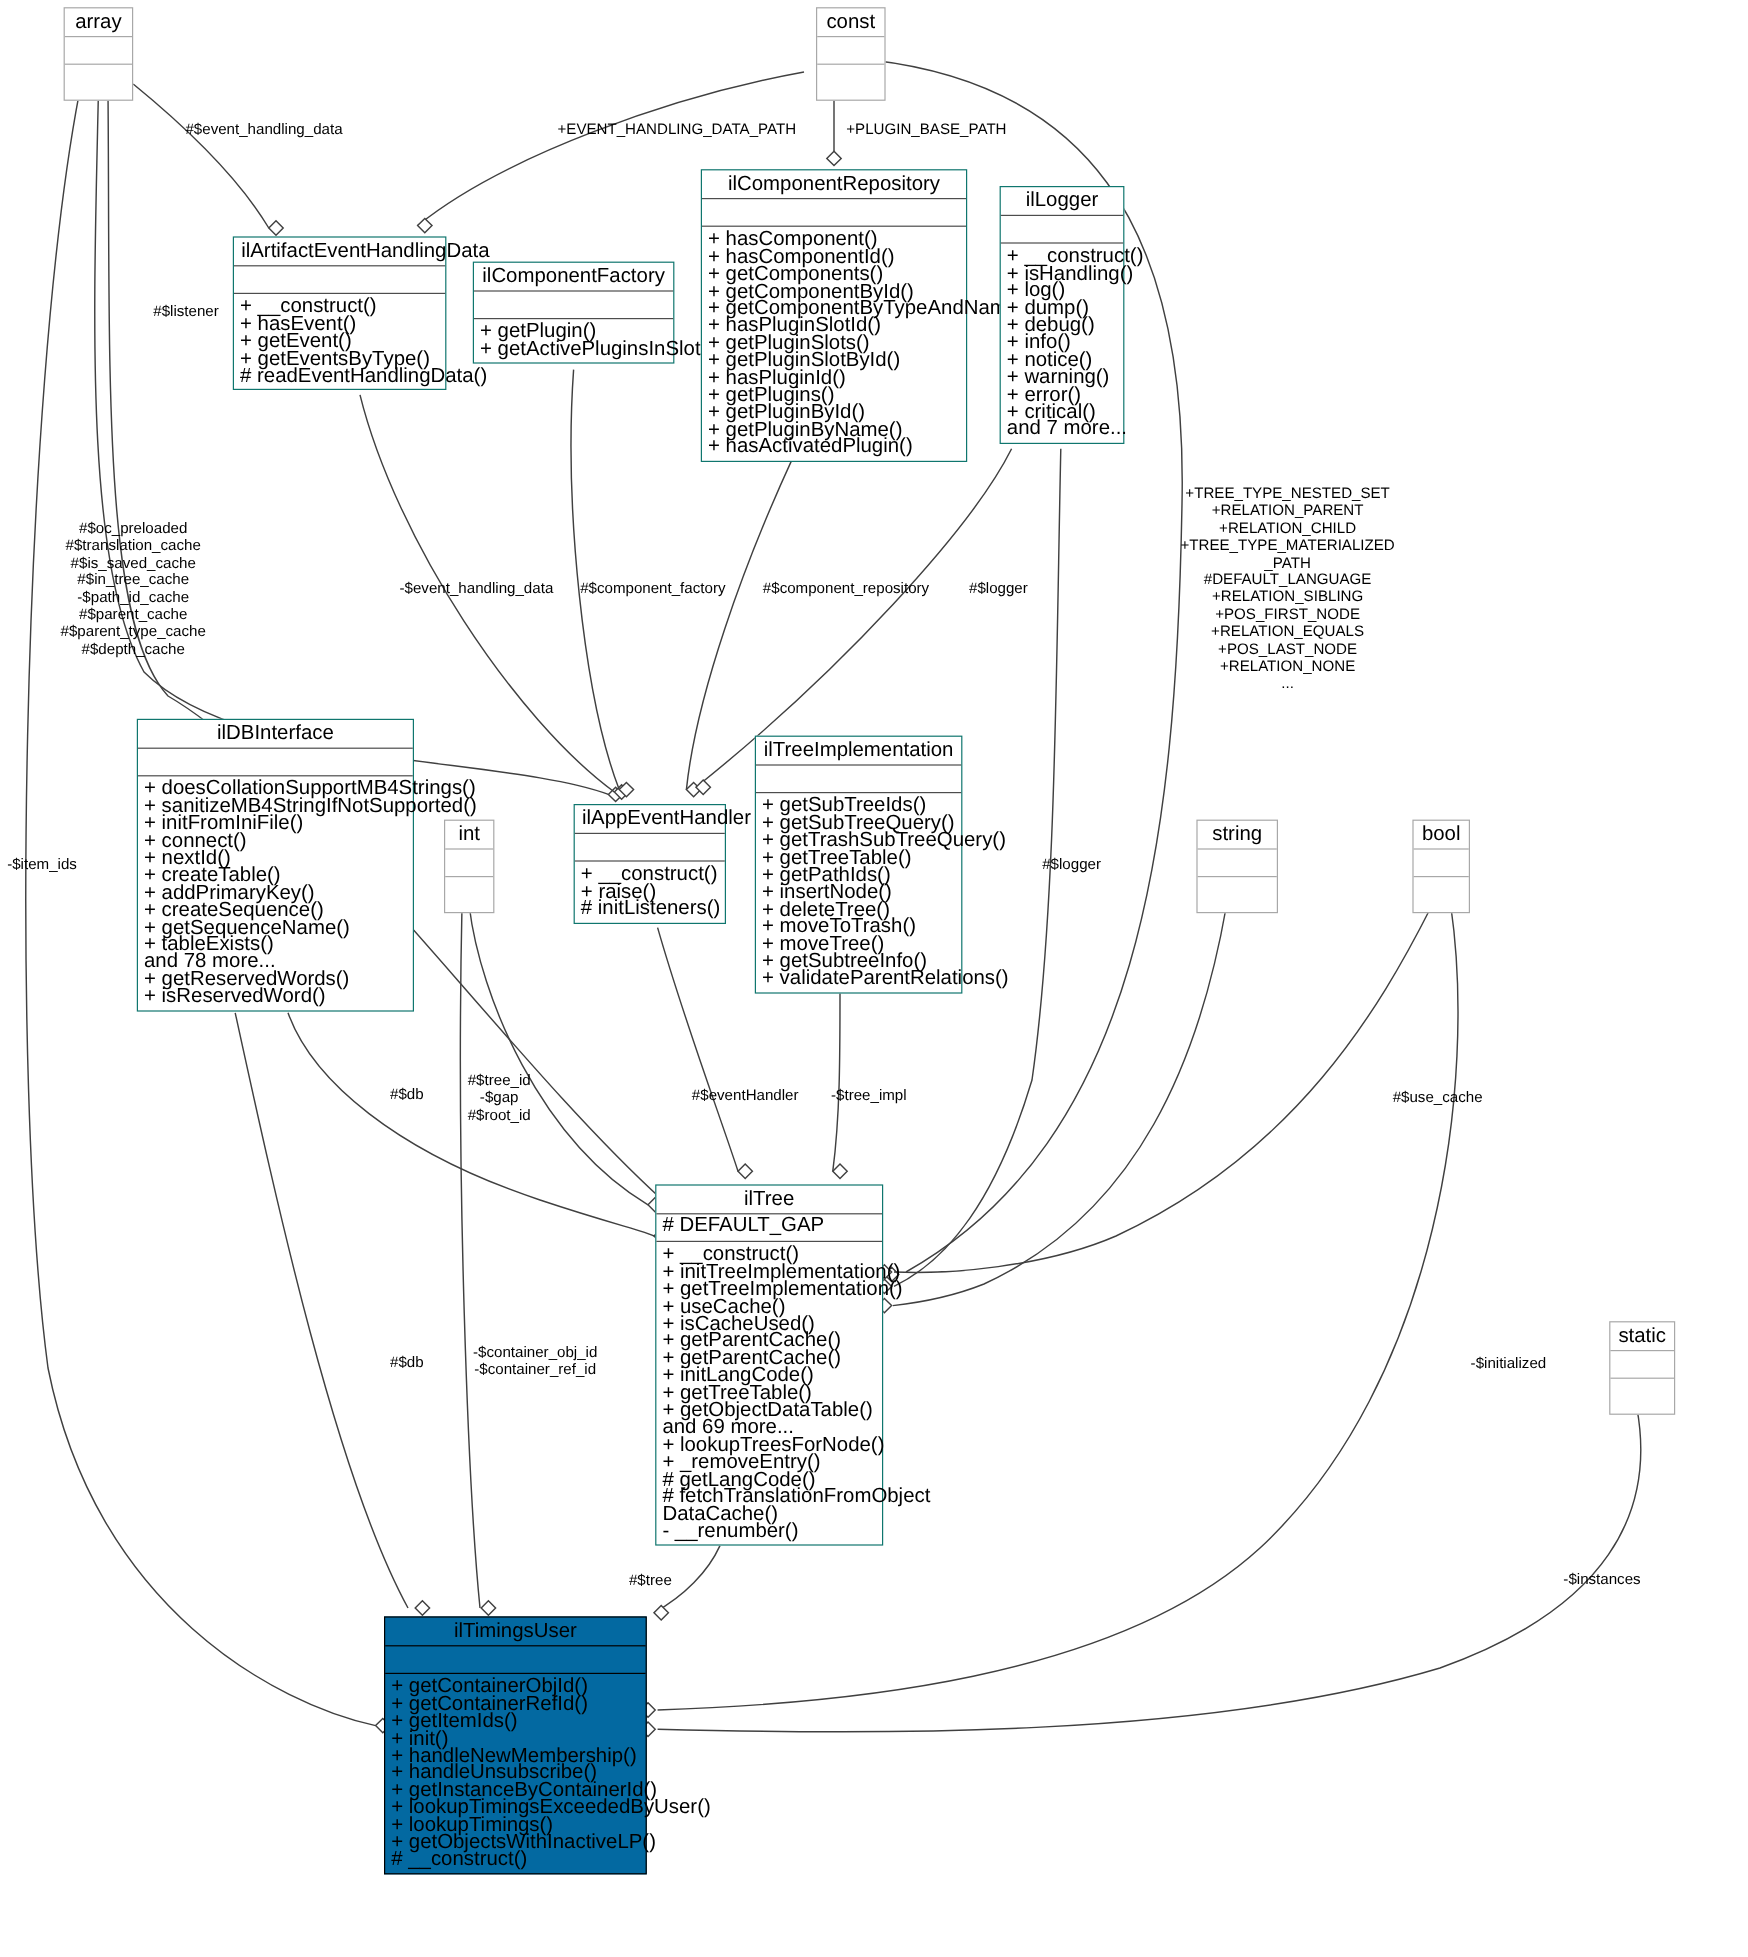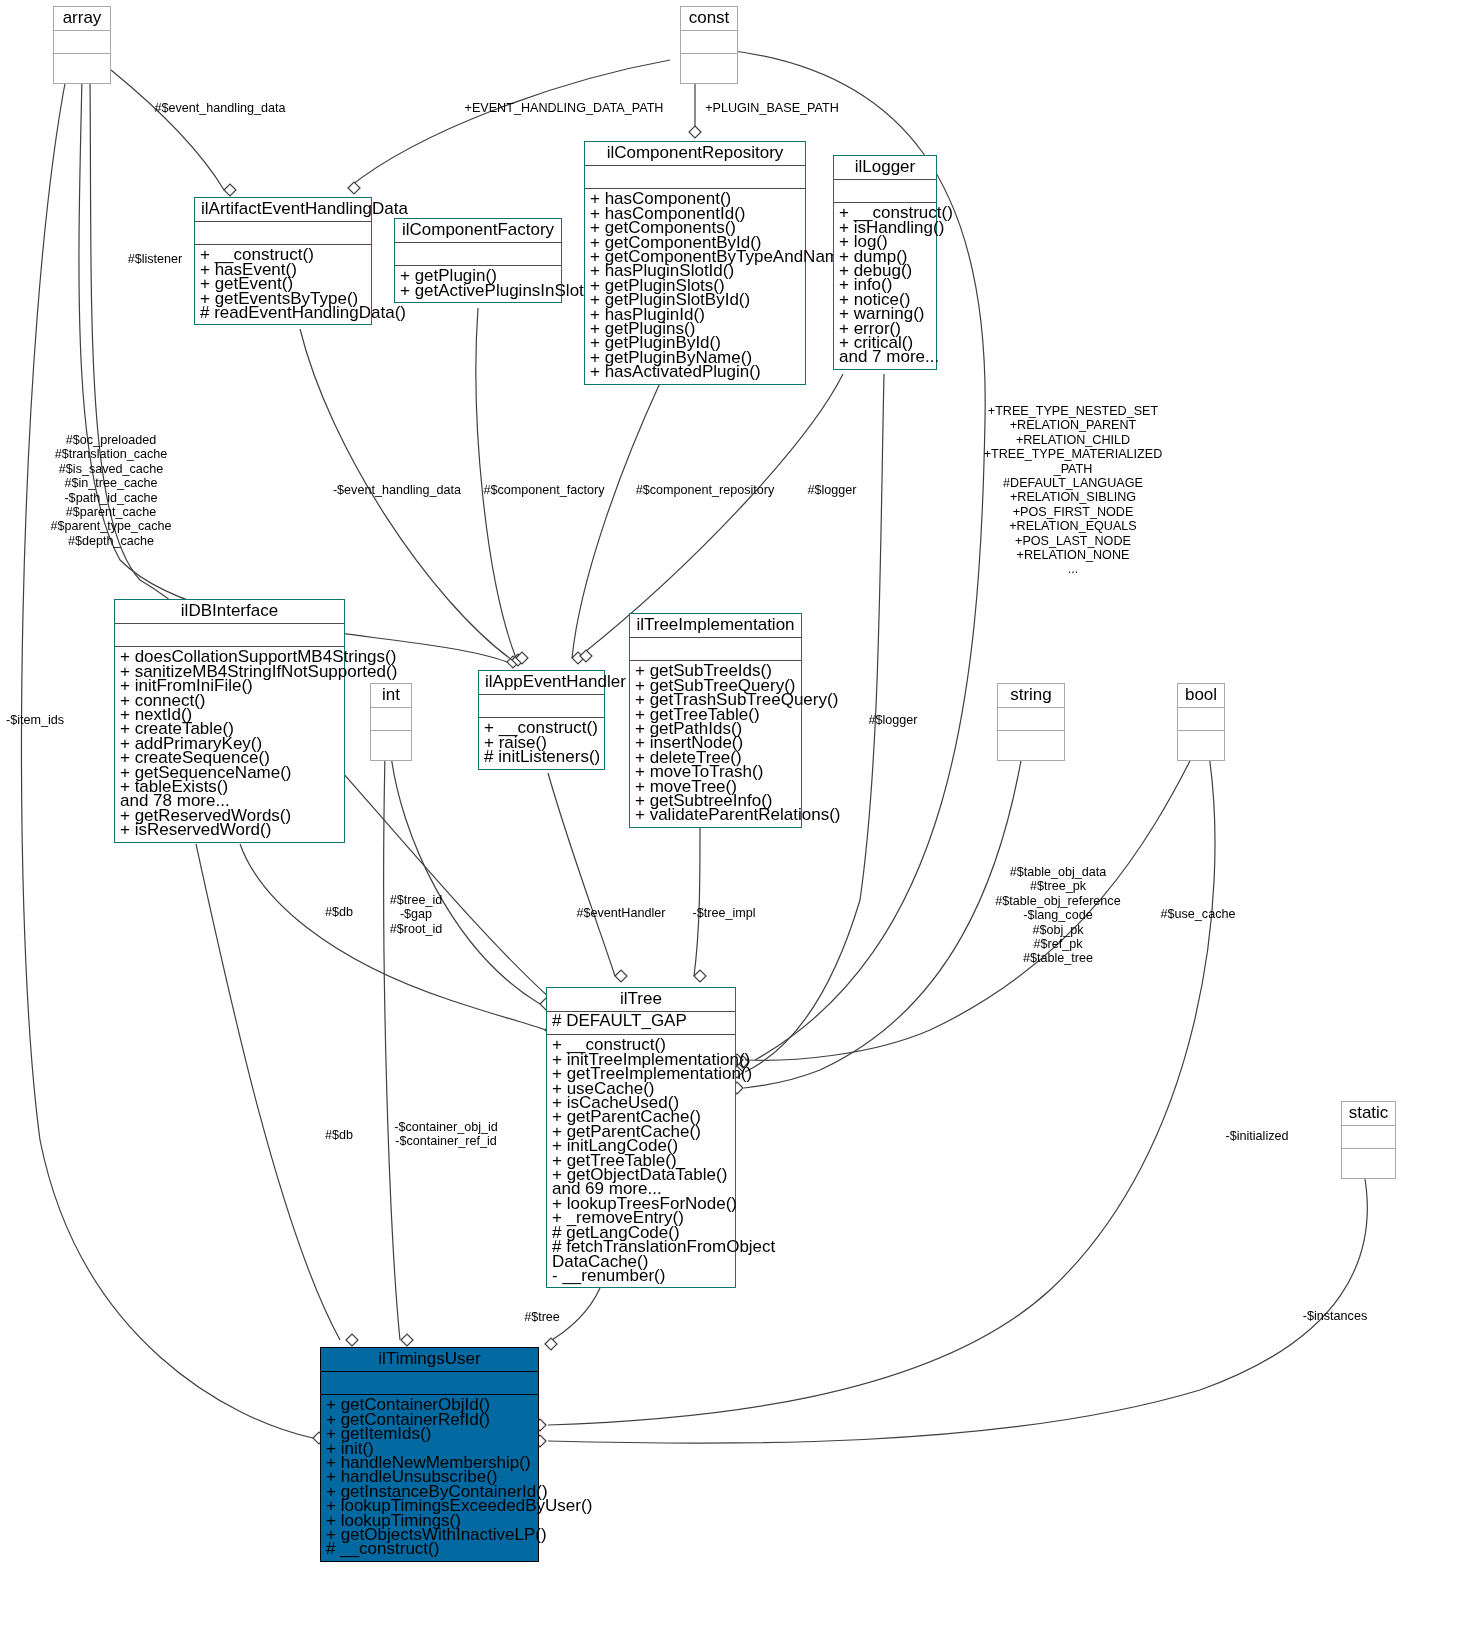--- a/index.html
+++ b/index.html
@@ -375,27 +375,20 @@
 +RELATION_NONE
 ...</div>
   <div class="edge-label" style="left:35px; top:713px;">-$item_ids</div>
   <div class="edge-label" style="left:893px; top:713px;">#$logger</div>
   <div class="edge-label" style="left:339px; top:905px;">#$db</div>
   <div class="edge-label" style="left:416px; top:893px;">#$tree_id
 -$gap
 #$root_id</div>
   <div class="edge-label" style="left:621px; top:906px;">#$eventHandler</div>
   <div class="edge-label" style="left:724px; top:906px;">-$tree_impl</div>
-  <div class="edge-label" style="left:1058px; top:865px;">#$table_obj_data
-#$tree_pk
-#$table_obj_reference
--$lang_code
-#$obj_pk
-#$ref_pk
-#$table_tree</div>
   <div class="edge-label" style="left:1198px; top:907px;">#$use_cache</div>
   <div class="edge-label" style="left:339px; top:1128px;">#$db</div>
   <div class="edge-label" style="left:446px; top:1120px;">-$container_obj_id
 -$container_ref_id</div>
   <div class="edge-label" style="left:1257px; top:1129px;">-$initialized</div>
   <div class="edge-label" style="left:542px; top:1310px;">#$tree</div>
   <div class="edge-label" style="left:1335px; top:1309px;">-$instances</div>
 
 </div>
 

